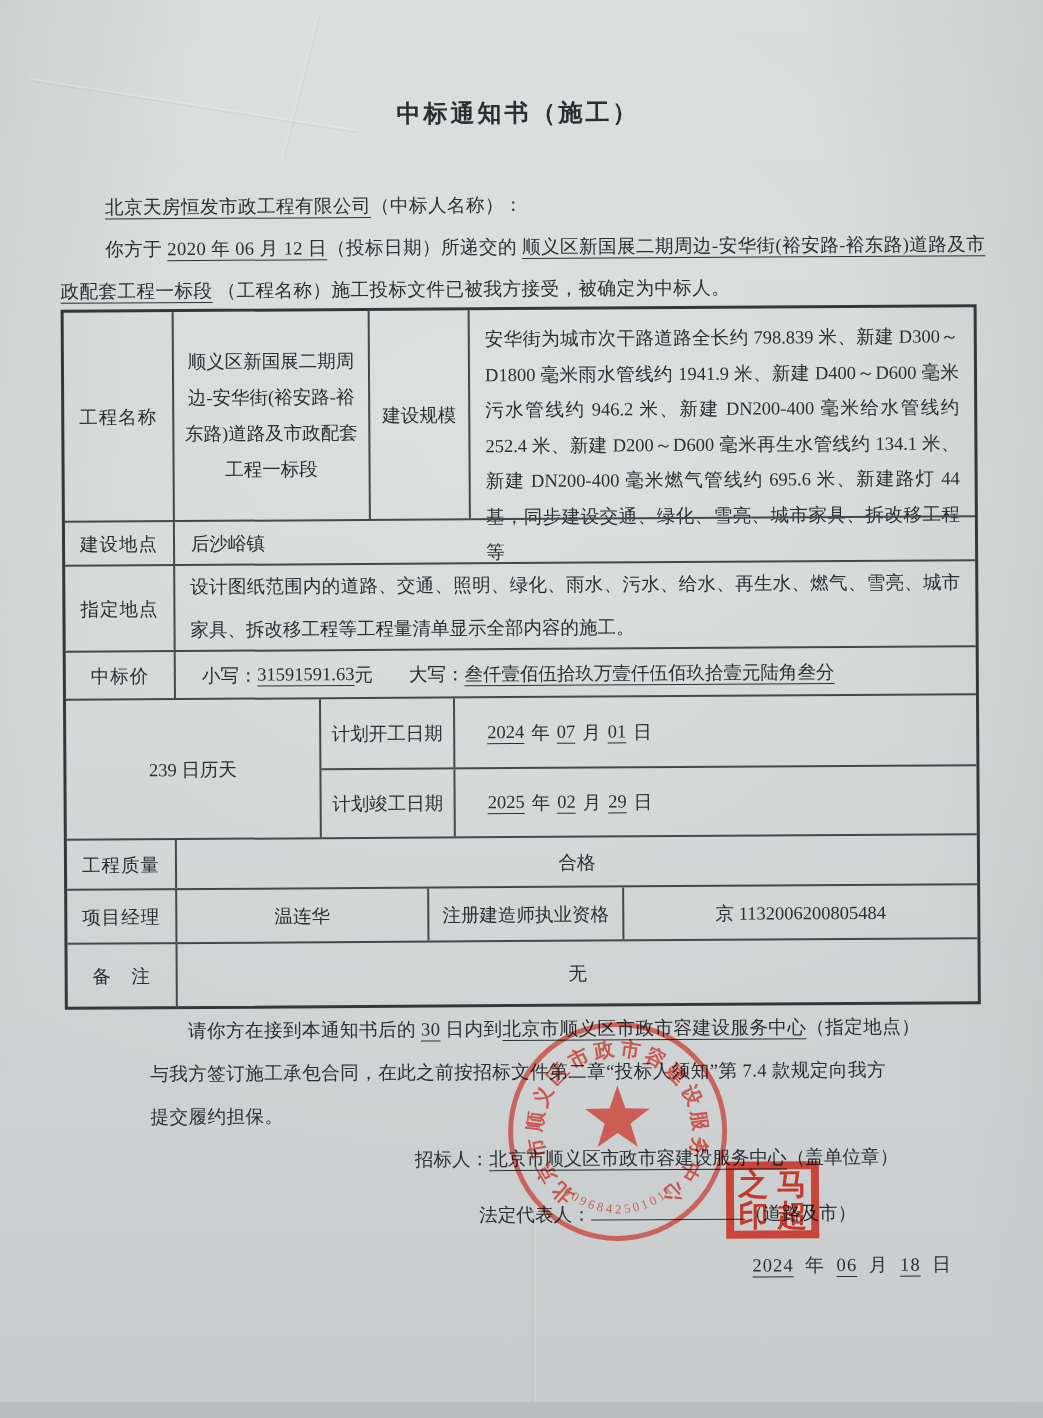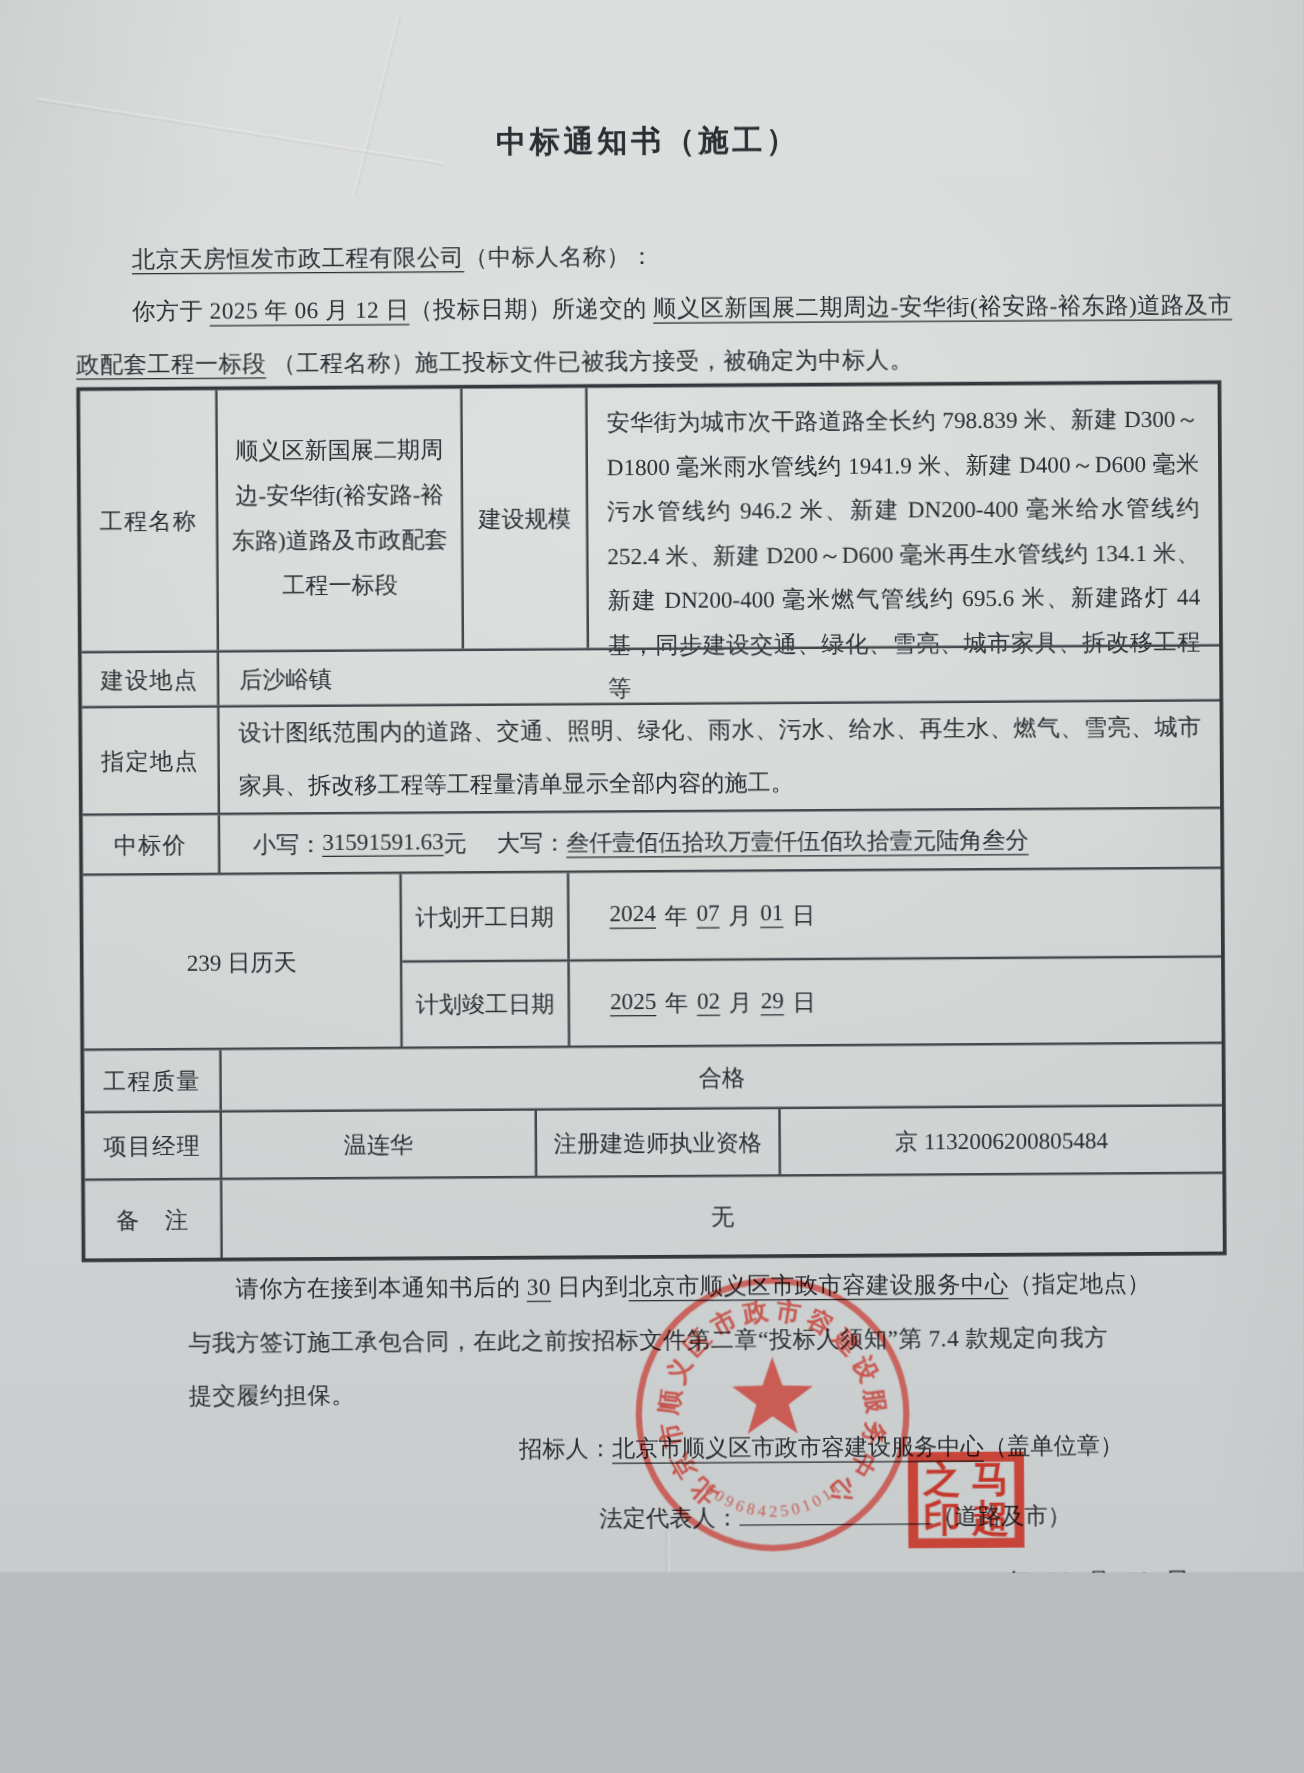--- a/index.html
+++ b/index.html
@@ -1,17 +1,17 @@
 <!DOCTYPE html>
 <html><head>
 <meta charset="utf-8">
 <style>
   html,body{margin:0;padding:0;background:#b9bcbd;}
   .page{
-    position:relative;width:1043px;height:1258px;overflow:hidden;
+    position:relative;width:1043px;height:1402px;overflow:hidden;
     font-family:"Liberation Serif","DejaVu Serif",serif;color:#2a2d32;
     background:
       radial-gradient(ellipse 120% 85% at 45% 32%, rgba(255,255,255,.20), rgba(255,255,255,0) 62%),
       linear-gradient(100deg, rgba(0,0,0,.055), rgba(0,0,0,0) 16%),
       linear-gradient(262deg, rgba(0,0,0,.06), rgba(0,0,0,0) 20%),
       linear-gradient(180deg,#d8dbda 0%,#d3d6d5 45%,#ced1d1 78%,#c8cccc 100%);
   }
   .content{position:absolute;inset:0;transform:rotate(-0.35deg);}
   .crease{position:absolute;pointer-events:none;}
   .crease.c1{left:28px;top:104px;width:330px;height:3px;transform:rotate(9deg);
@@ -45,21 +45,21 @@
   .r1{height:208px;}
   .r1 .name{width:196px;flex:0 0 196px;padding:6px 10px;line-height:36px;}
   .r1 .scl{width:100px;flex:0 0 100px;}
   .r1 .desc{padding:12px 15px;line-height:35.5px;}
   .r2{height:44px;}
   .r2 .val{padding:0 16px;justify-content:flex-start;text-align:left;}
   .r3{height:86px;}
   .r3 .val{padding:0 15px;line-height:43px;}
   .r4{height:48px;}
   .r4 .val{justify-content:flex-start;padding-left:26px;text-align:left;}
-  .r4 .big{margin-left:24px;}
+  .r4 .big{margin-left:36px;}
   .r5{height:140px;}
   .r5 .days{width:253px;flex:0 0 253px;}
   .r5 .right{flex:1 1 auto;display:flex;flex-direction:column;padding:0;align-items:stretch;}
   .subrow{flex:1 1 50%;display:flex;box-sizing:border-box;}
   .subrow + .subrow{border-top:2px solid #44484d;}
   .subrow .slbl{width:132px;flex:0 0 132px;display:flex;align-items:center;justify-content:center;border-radius:18px;}
   .subrow .sval{flex:1;display:flex;align-items:center;padding-left:32px;border-left:2px solid #44484d;box-sizing:border-box;}
   .sval span{margin-right:7px;}
   .r6{height:50px;}
   .r7{height:54px;}
@@ -93,21 +93,21 @@
 <div class="page">
   <div class="crease c1"></div>
   <div class="crease c2"></div>
   <div class="crease c3"></div>
 
   <div class="content">
 
     <div class="title">中标通知书（施工）</div>
 
     <div class="para p1"><span class="u">北京天房恒发市政工程有限公司</span><span>（中标人名称）：</span></div>
-    <div class="para p2a"><span>你方于 </span><span class="u">2025 年 06 月 12 日</span><span>（投标日期）所递交的 </span><span class="u">顺义区新国展二期周边-安华街(裕安路-裕东路)道路及市</span></div>
+    <div class="para p2a"><span>你方于 </span><span class="u">2020 年 06 月 12 日</span><span>（投标日期）所递交的 </span><span class="u">顺义区新国展二期周边-安华街(裕安路-裕东路)道路及市</span></div>
     <div class="para p2b"><span class="u">政配套工程一标段</span><span> （工程名称）施工投标文件已被我方接受，被确定为中标人。</span></div>
 
     <div class="doc-table">
 
       <div class="tr r1">
         <div class="td lbl">工程名称</div>
         <div class="td name">顺义区新国展二期周边-安华街(裕安路-裕东路)道路及市政配套工程一标段</div>
         <div class="td scl">建设规模</div>
         <div class="td grow desc just">安华街为城市次干路道路全长约 798.839 米、新建 D300～D1800 毫米雨水管线约 1941.9 米、新建 D400～D600 毫米污水管线约 946.2 米、新建 DN200-400 毫米给水管线约 252.4 米、新建 D200～D600 毫米再生水管线约 134.1 米、新建 DN200-400 毫米燃气管线约 695.6 米、新建路灯 44 基，同步建设交通、绿化、雪亮、城市家具、拆改移工程等</div>
       </div>

